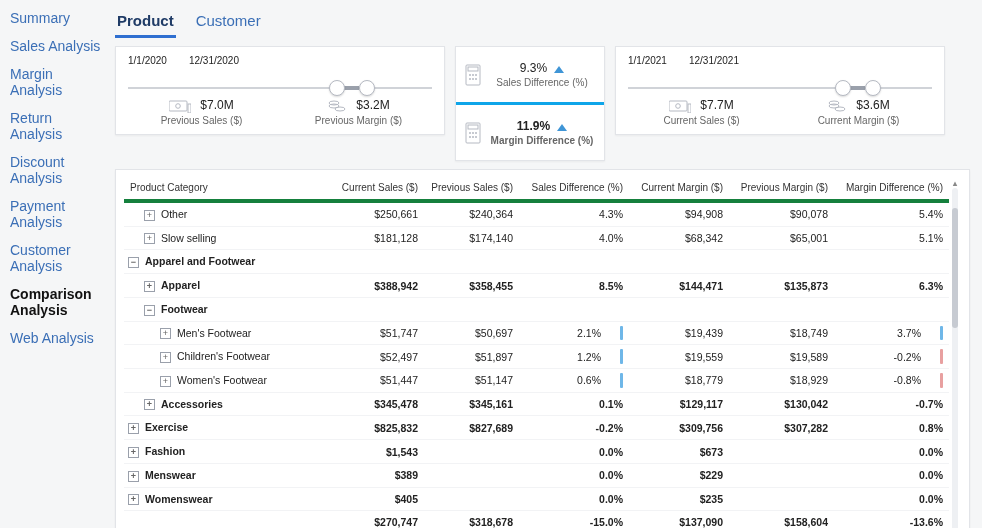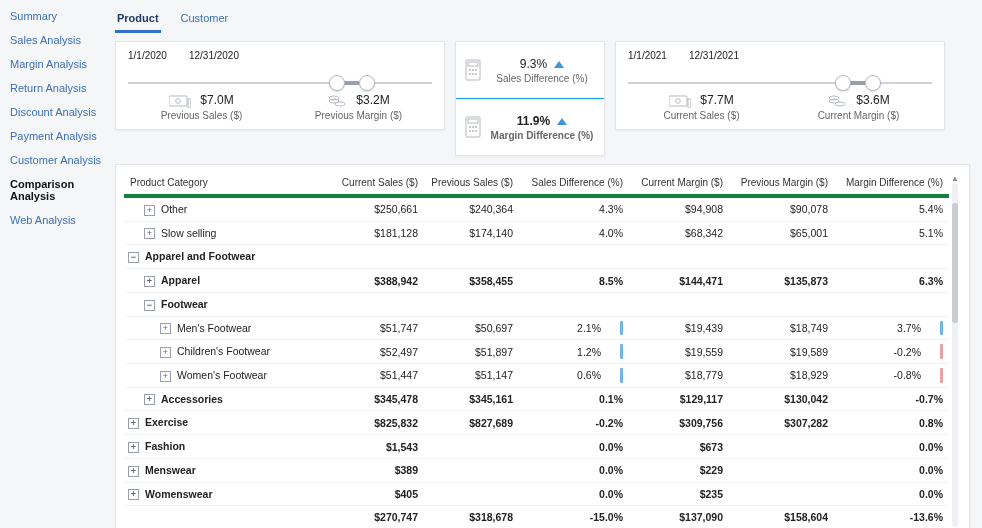--- a/index.html
+++ b/index.html
@@ -1,40 +1,40 @@
 <!DOCTYPE html>
 <html><head>
 <meta charset="utf-8">
 <style>
   * { box-sizing: border-box; }
   html, body { margin:0; padding:0; font-family: Arial, Helvetica, sans-serif; font-size:11px; color:#333; background:#f5f6f7; }
   body { width:982px; height:528px; overflow:hidden; display:flex; }
   
   .sidebar { width:135px; background:#f5f6f7; padding-top:4px; }
-  .sidebar-item { padding:6px 10px; color:#3b6fb6; cursor:pointer; font-size:11px; }
+  .sidebar-item { padding:6px 10px; color:#3b6fb6; cursor:pointer; font-size:14px; }
   .sidebar-item.active { color:#111; font-weight:bold; }
   
   .main { flex:1; padding:4px 12px 8px 0; display:flex; flex-direction:column; }
   .tabs { display:flex; gap:18px; padding:4px 0 0 0; }
-  .tab { padding:4px 2px 6px 2px; color:#3b6fb6; cursor:pointer; font-size:11px; }
+  .tab { padding:4px 2px 6px 2px; color:#3b6fb6; cursor:pointer; font-size:15px; }
   .tab.active { color:#1f3b66; font-weight:bold; border-bottom:3px solid #2f6fd0; }
   .kpis { display:flex; gap:10px; margin-top:8px; }
   .card { background:#fff; border:1px solid #e2e4e8; box-shadow:0 1px 2px rgba(0,0,0,.05); }
   .card.big { flex:0 0 330px; height:89px; padding:8px 12px 6px; position:relative; }
   .card.mid { flex:0 0 150px; height:115px; display:flex; flex-direction:column; }
   .daterow { display:flex; gap:22px; font-size:10px; color:#222; }
   .slider-rail { position:absolute; left:12px; right:12px; top:40px; height:2px; background:#d0d3d8; }
   .slider-handle { position:absolute; top:-7px; width:16px; height:16px; border-radius:50%; background:#fff; border:1px solid #b5b9c2; box-shadow:0 1px 2px rgba(0,0,0,.15); }
   .slider-seg { position:absolute; top:-1px; height:4px; background:#9aa0ab; }
   .statrow { display:flex; gap:10px; justify-content:flex-end; position:absolute; left:12px; right:12px; bottom:8px; }
   .stat { text-align:center; flex:1; }
   .stat .icon { display:inline-block; margin-right:6px; vertical-align:middle; color:#9aa0ab; }
   .stat-val { font-size:12px; color:#222; }
   .stat-lbl { font-size:10px; color:#666; margin-top:2px; }
-  .mid-row { flex:1; display:flex; align-items:center; border-bottom:1px solid #0ea5e9; padding:4px 8px; gap:6px; }
+  .mid-row { flex:1; display:flex; align-items:center; border-bottom:3px solid #0ea5e9; padding:4px 8px; gap:6px; }
   .mid-row:last-child { border-bottom:none;font-weight:bold; }
   .mid-body { flex:1; text-align:center; }
   .mid-val { font-size:12px; color:#222; }
   .mid-lbl { font-size:10px; color:#666; margin-top:2px; }
   .triangle-up { display:inline-block; width:0; height:0; border-left:5px solid transparent; border-right:5px solid transparent; border-bottom:7px solid #3f95d6; vertical-align:middle; margin-left:4px; }
   
   .table-card { margin-top:8px; flex:1; position:relative; padding:6px 8px 6px 8px; display:flex; }
   .table-scroll { flex:1; overflow-y:auto; overflow-x:hidden; }
   table { width:100%; border-collapse:collapse; table-layout:fixed; }
   th { text-align:right; font-weight:normal; font-size:10px; color:#333; border-bottom:4px solid #15803d; padding:6px 6px; white-space:nowrap; }

